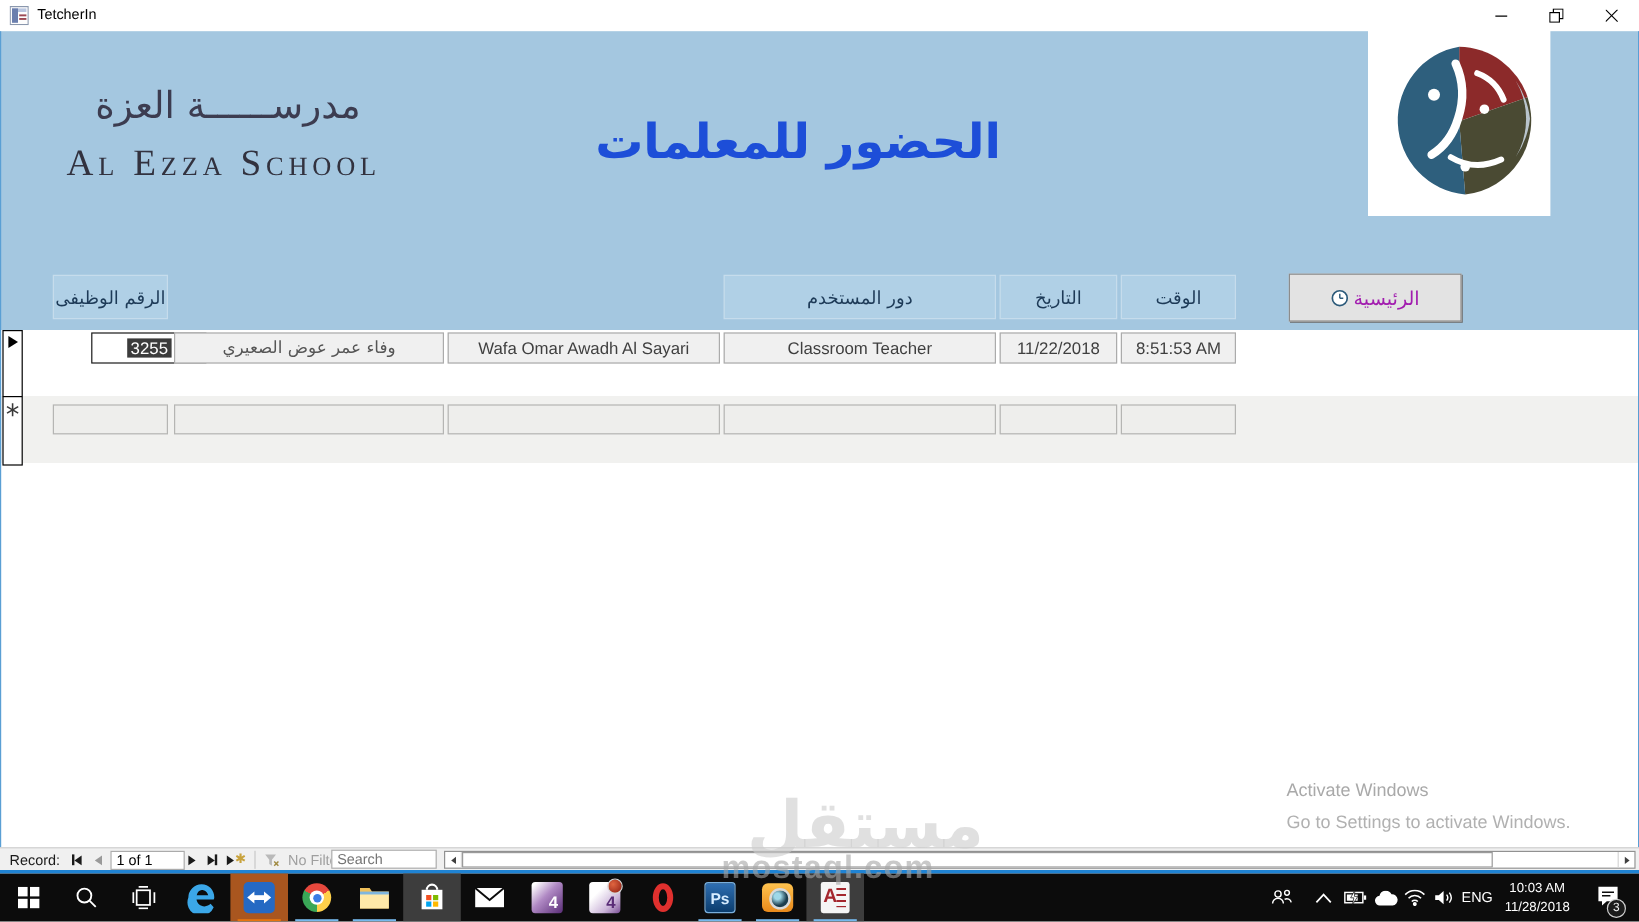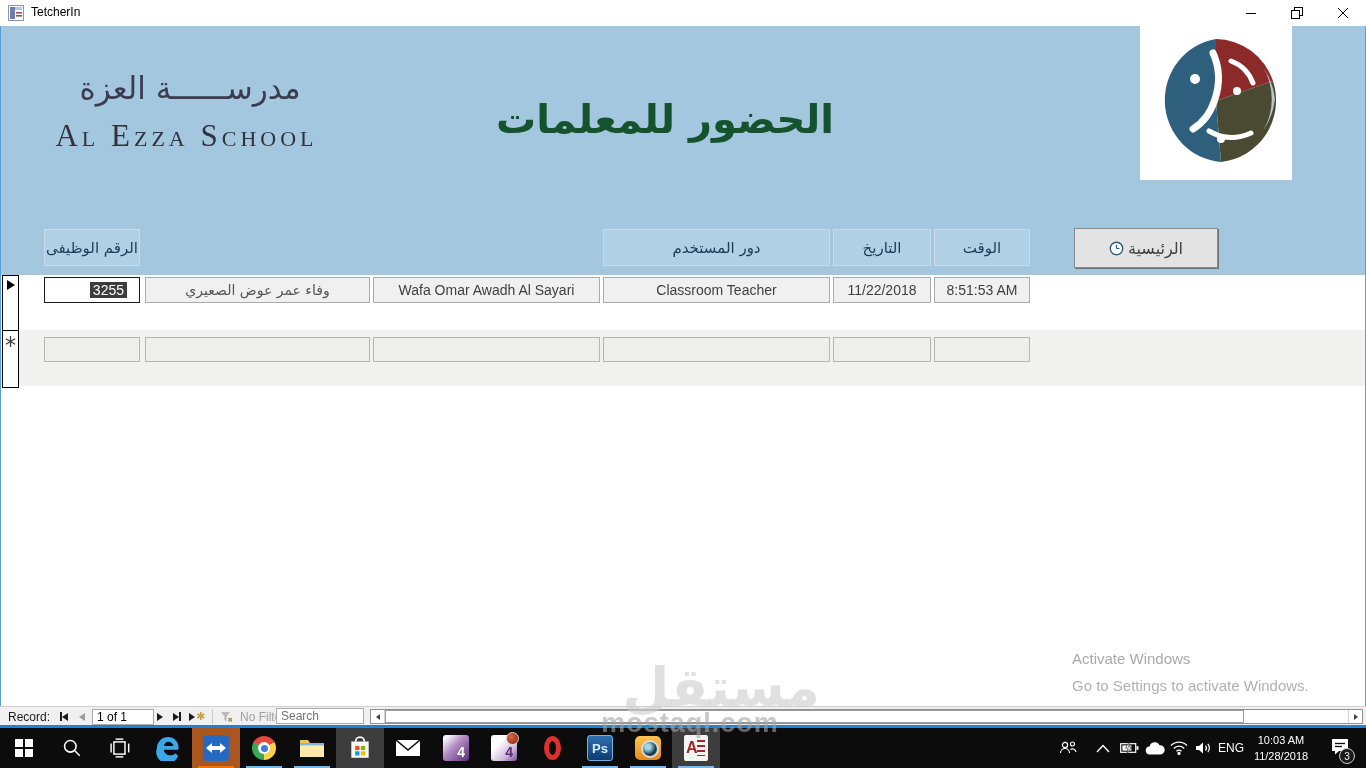--- a/index.html
+++ b/index.html
@@ -21,47 +21,47 @@
   .frame{position:absolute;top:26px;left:0;right:0;height:700px;border-left:1px solid #5a9fd4;border-right:1px solid #5a9fd4;pointer-events:none;}
   .blueline{position:absolute;top:725px;left:0;right:0;height:3px;background:#1f83d3;}
 
   
   .school-ar{position:absolute;left:30px;top:70px;width:320px;text-align:center;direction:rtl;
              font-size:31px;color:#3c3c50;font-family:"DejaVu Sans",sans-serif;}
   .school-en{position:absolute;left:14px;top:118px;width:345px;text-align:center;
              font-family:"Liberation Serif","DejaVu Serif",serif;font-variant:small-caps;
              letter-spacing:4px;font-size:31px;color:#32323f;}
   .form-title{position:absolute;left:470px;top:96px;width:390px;text-align:center;direction:rtl;
-              font-size:40px;font-weight:bold;color:#14532d;font-family:"DejaVu Sans",sans-serif;}
+              font-size:40px;font-weight:bold;color:#1d4ed8;font-family:"DejaVu Sans",sans-serif;}
   .logo-box{position:absolute;left:1140px;top:22px;width:152px;height:158px;background:#ffffff;
             display:flex;align-items:center;justify-content:center;}
 
   
   .c0{left:44px;width:96px}.c1{left:145px;width:225px}.c2{left:373px;width:227px}
   .c3{left:603px;width:227px}.c4{left:833px;width:98px}.c5{left:934px;width:96px}
   .hcell{position:absolute;top:229px;height:37px;box-sizing:border-box;background:#b0d0e6;
          border:1px solid #c6dcec;display:flex;align-items:center;justify-content:center;direction:rtl;
          font-size:15px;font-weight:normal;color:#1d3a57;font-family:"DejaVu Sans",sans-serif;}
   .dcell{position:absolute;top:277px;height:26px;box-sizing:border-box;background:#f0f0f0;
          border:1px solid #ababab;display:flex;align-items:center;justify-content:center;
          font-size:14px;color:#3f3f3f;}
   .dcell.ar{direction:rtl;color:#555;font-family:"DejaVu Sans",sans-serif;}
-  .dcell.emp{background:#ffffff;border:1px solid #1a1a1a;justify-content:flex-end;padding-right:12px;}
+  .dcell.emp{background:#ffffff;border:1px solid #1a1a1a;justify-content:flex-end;padding-right:28px;margin-left:32px;}
   .sel-val{background:#3c3c3c;color:#ffffff;padding:0 3px;font-size:14px;}
   .ecell{position:absolute;top:337px;height:25px;box-sizing:border-box;background:#eeeeec;border:1px solid #b5b5b3;}
   .rsel{position:absolute;left:2px;width:17px;box-sizing:border-box;background:#ffffff;border:1px solid #000;}
   .rsel1{top:275px;height:56px;}
   .rsel2{top:330px;height:58px;}
   .tri-right{width:0;height:0;border-left:8px solid #000;border-top:5px solid transparent;border-bottom:5px solid transparent;margin:4px auto 0 auto;}
 
   
   .home-btn{position:absolute;left:1074px;top:228px;width:144px;height:40px;box-sizing:border-box;
             background:#e3e3e3;border:1px solid #8c8c8c;box-shadow:1px 1px 0 #6f6f6f;
             display:flex;align-items:center;justify-content:center;gap:4px;direction:rtl;cursor:pointer;}
-  .home-btn span{font-size:16px;color:#404040;font-family:"DejaVu Sans",sans-serif;}
+  .home-btn span{font-size:16px;color:#a21caf;font-family:"DejaVu Sans",sans-serif;}
 
   
   .navbar{position:absolute;top:706px;left:0;right:0;height:19px;background:#f0f0f0;border-top:1px solid #cfcfcf;}
   .nav-label{position:absolute;left:8px;top:3px;font-size:12px;color:#1a1a1a;}
   .nav-btn{position:absolute;top:3px;width:15px;height:13px;display:flex;align-items:center;justify-content:center;cursor:pointer;}
   .tr-l{width:0;height:0;border-right:6px solid #1a1a1a;border-top:4px solid transparent;border-bottom:4px solid transparent;}
   .tr-l.dis{border-right-color:#9a9a9a;}
   .tr-r{width:0;height:0;border-left:6px solid #1a1a1a;border-top:4px solid transparent;border-bottom:4px solid transparent;}
   .bar-v{width:2px;height:9px;background:#1a1a1a;}
   .star{color:#c8a23c;font-size:11px;line-height:9px;margin-left:1px;}

